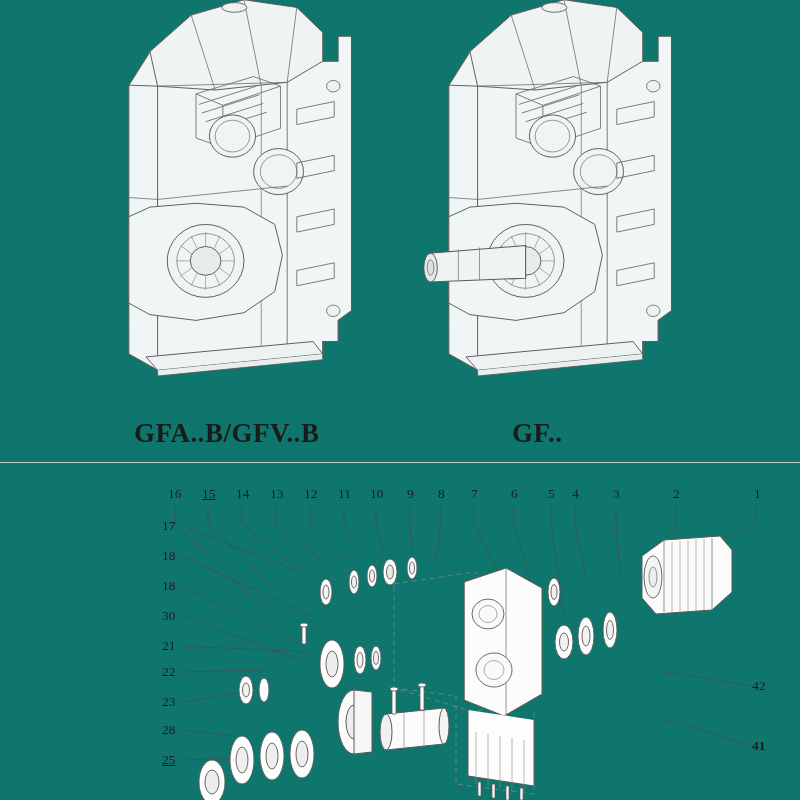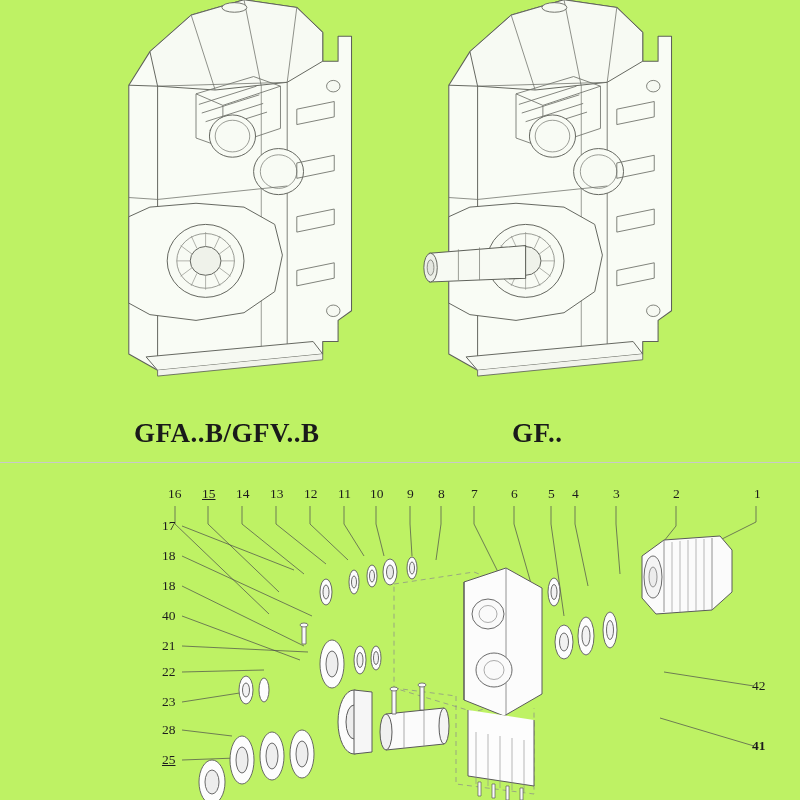--- a/index.html
+++ b/index.html
@@ -11,21 +11,21 @@
     width: 800px;
     height: 800px;
     font-family: "Liberation Serif", serif;
     overflow: hidden;
     position: relative;
   }
   #page {
     position: relative;
     width: 800px;
     height: 800px;
-    background: #bef264;
+    background: #0f766e;
   }
   
   #top-section {
     position: absolute;
     left: 0; top: 0;
     width: 800px;
     height: 460px;
   }
   #divider-line {
     position: absolute;
@@ -335,21 +335,21 @@
     <div class="callout-num" style="left:447px; top:22px;">6</div>
     <div class="callout-num" style="left:484px; top:22px;">5</div>
     <div class="callout-num" style="left:508px; top:22px;">4</div>
     <div class="callout-num" style="left:549px; top:22px;">3</div>
     <div class="callout-num" style="left:609px; top:22px;">2</div>
     <div class="callout-num" style="left:690px; top:22px;">1</div>
 
     <div class="callout-num" style="left:98px; top:54px;">17</div>
     <div class="callout-num" style="left:98px; top:84px;">18</div>
     <div class="callout-num" style="left:98px; top:114px;">18</div>
-    <div class="callout-num" style="left:98px; top:144px;">40</div>
+    <div class="callout-num" style="left:98px; top:144px;">30</div>
     <div class="callout-num" style="left:98px; top:174px;">21</div>
     <div class="callout-num" style="left:98px; top:200px;">22</div>
     <div class="callout-num" style="left:98px; top:230px;">23</div>
     <div class="callout-num" style="left:98px; top:258px;">28</div>
     <div class="callout-num" style="left:98px; top:288px;text-decoration:underline;">25</div>
 
     <div class="callout-num" style="left:688px; top:214px;">42</div>
     <div class="callout-num" style="left:688px; top:274px;font-weight:bold;">41</div>
 
   </div>

